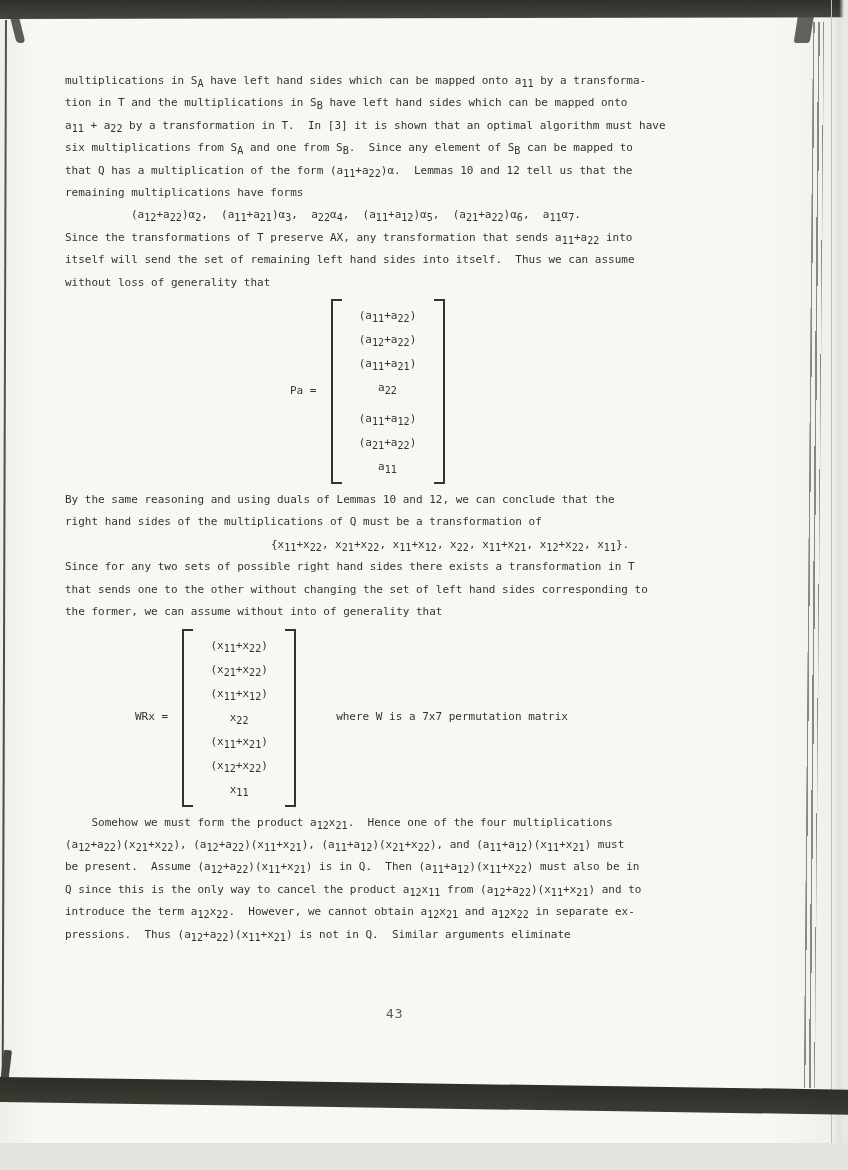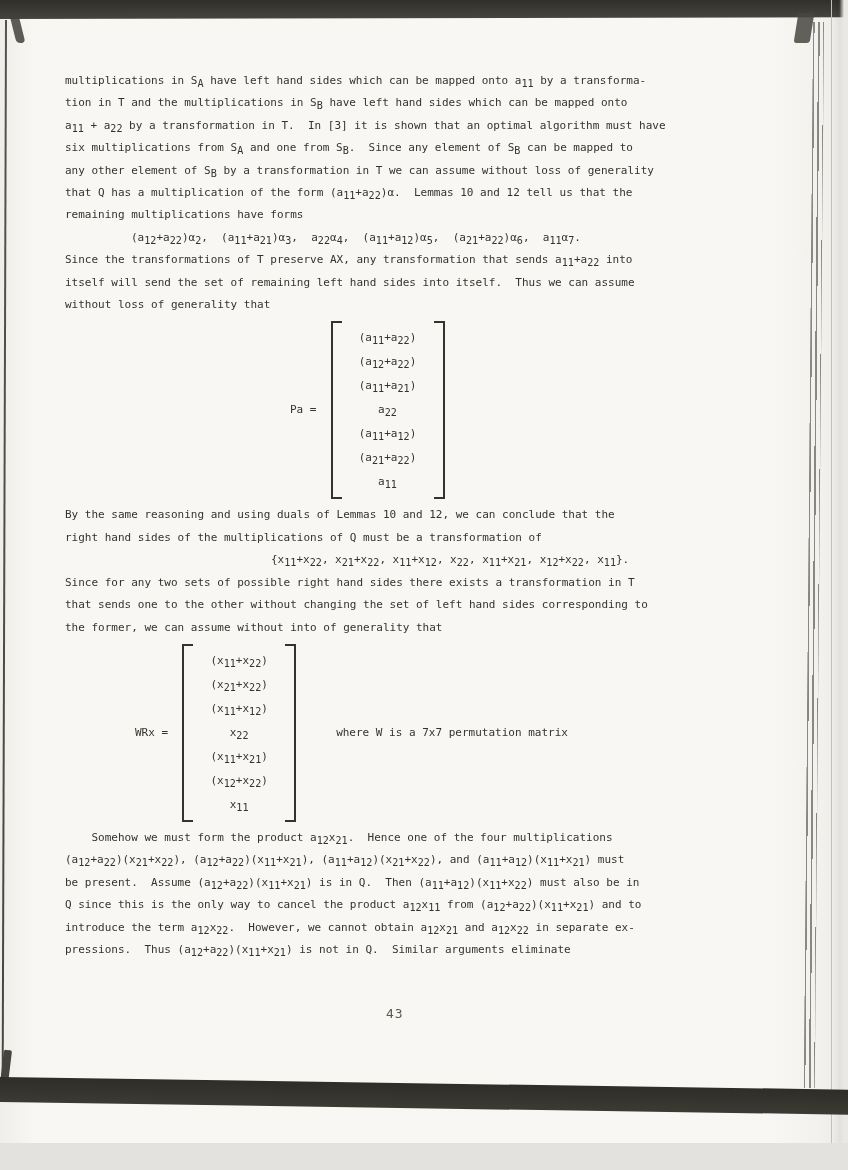--- a/index.html
+++ b/index.html
@@ -26,21 +26,21 @@
   .matrix-block { display:flex; align-items:center; }
   .pa-block  { margin:5px 0 5px 225px; }
   .wrx-block { margin:5px 0 5px 70px; }
   .m-label { white-space:pre; margin-right:14px; }
   .m-body { display:flex; align-items:stretch; }
   .bracket { width:9px; }
   .bracket.left  { border-left:2px solid var(--ink,#34332e); border-top:2px solid var(--ink,#34332e); border-bottom:2px solid var(--ink,#34332e); }
   .bracket.right { border-right:2px solid var(--ink,#34332e); border-top:2px solid var(--ink,#34332e); border-bottom:2px solid var(--ink,#34332e); }
   .m-rows { display:flex; flex-direction:column; justify-content:center; padding:5px 2px; }
   .m-row { min-width:88px; text-align:center; line-height:24px; white-space:pre; }
-  .m-row.gap-top { }
+  .m-row.gap-top { margin-top:7px; }
   .m-note { white-space:pre; margin-left:40px; }
 
   .page-number {
     position:absolute; left:386px; top:1006px;
     font-size:13px; color:#5a594f; letter-spacing:1px;
   }
 
   
   .band-top { position:absolute; left:0; top:0; width:101%; height:19px;
     background:linear-gradient(#2f2e2a, #45443e); transform:rotate(-0.12deg); transform-origin:left top; }
@@ -68,21 +68,20 @@
 
 <div class="paper">
 
   <div class="content">
 
     <div class="para">
       <div class="line">multiplications in S<sub>A</sub> have left hand sides which can be mapped onto a<sub>11</sub> by a transforma-</div>
       <div class="line">tion in T and the multiplications in S<sub>B</sub> have left hand sides which can be mapped onto</div>
       <div class="line">a<sub>11</sub> + a<sub>22</sub> by a transformation in T.  In [3] it is shown that an optimal algorithm must have</div>
       <div class="line">six multiplications from S<sub>A</sub> and one from S<sub>B</sub>.  Since any element of S<sub>B</sub> can be mapped to</div>
-      <div class="line">any other element of S<sub>B</sub> by a transformation in T we can assume without loss of generality</div>
       <div class="line">that Q has a multiplication of the form (a<sub>11</sub>+a<sub>22</sub>)α.  Lemmas 10 and 12 tell us that the</div>
       <div class="line">remaining multiplications have forms</div>
     </div>
 
     <div class="line display-forms">(a<sub>12</sub>+a<sub>22</sub>)α<sub>2</sub>,  (a<sub>11</sub>+a<sub>21</sub>)α<sub>3</sub>,  a<sub>22</sub>α<sub>4</sub>,  (a<sub>11</sub>+a<sub>12</sub>)α<sub>5</sub>,  (a<sub>21</sub>+a<sub>22</sub>)α<sub>6</sub>,  a<sub>11</sub>α<sub>7</sub>.</div>
 
     <div class="para">
       <div class="line">Since the transformations of T preserve AX, any transformation that sends a<sub>11</sub>+a<sub>22</sub> into</div>
       <div class="line">itself will send the set of remaining left hand sides into itself.  Thus we can assume</div>
       <div class="line">without loss of generality that</div>

